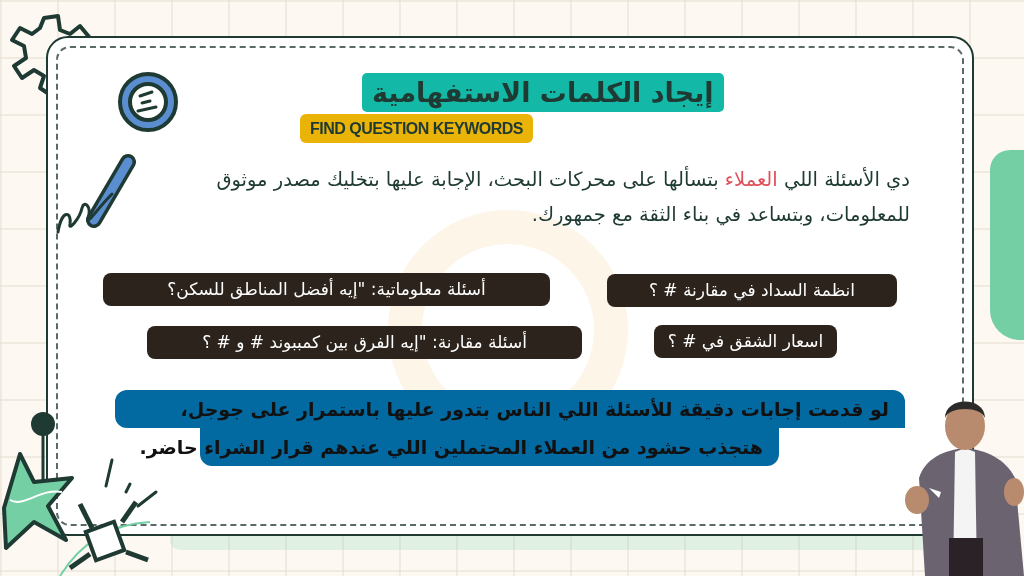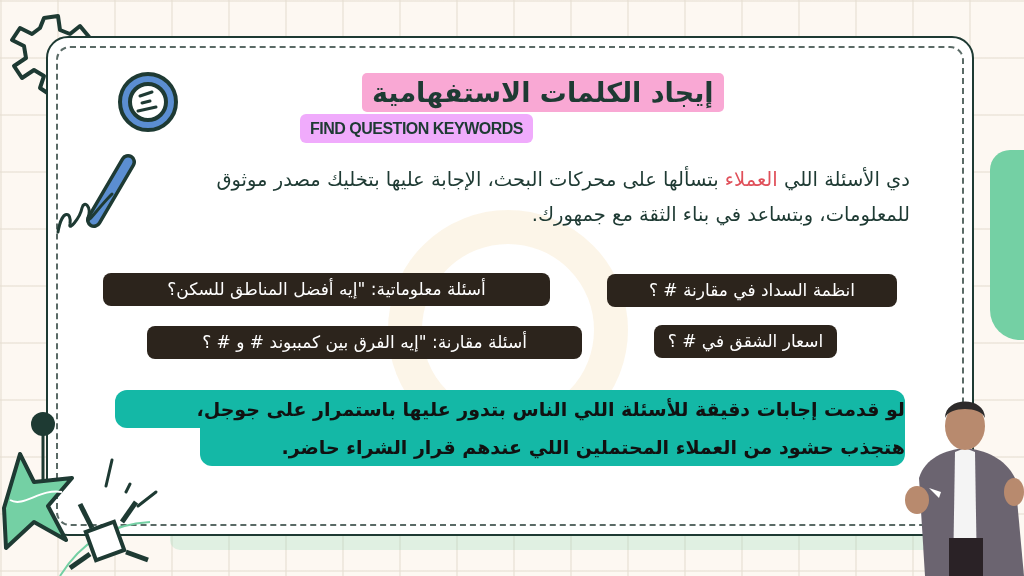--- a/index.html
+++ b/index.html
@@ -29,46 +29,46 @@
     position: absolute; left: 170px; top: 520px; width: 780px; height: 30px;
     background: #8ad8b3; opacity: 0.25; z-index: 1; border-radius: 10px;
   }
   .watermark {
     position: absolute; left: 388px; top: 210px; width: 240px; height: 240px;
     border-radius: 50%; border: 34px solid rgba(245,225,190,0.35);
     box-sizing: border-box; z-index: 4;
   }
   .title-ar {
     position: absolute; left: 362px; top: 73px; height: 39px; padding: 0 10px;
-    background: #f9a8d4; border-radius: 5px; color: #1e3a33;
+    background: #14b8a6; border-radius: 5px; color: #1e3a33;
     font-size: 27px; font-weight: bold; line-height: 39px; direction: rtl; white-space: nowrap; z-index: 6;
   }
   .title-en {
     position: absolute; left: 300px; top: 114px; height: 29px; padding: 0 10px;
-    background: #f0abfc; border-radius: 6px; color: #1e3a33;
+    background: #eab308; border-radius: 6px; color: #1e3a33;
     font-family: "Liberation Sans", sans-serif; font-size: 16px; font-weight: bold;
     line-height: 29px; letter-spacing: -0.5px; white-space: nowrap; z-index: 6;
   }
   .para {
     position: absolute; left: 120px; top: 162px; width: 790px;
     direction: rtl; text-align: right; color: #1e3a33; font-size: 19.5px; line-height: 35px; z-index: 6;
   }
   .para .hl { color: #e0505a; }
   .pill {
     position: absolute; height: 33px; padding: 0 12px; background: #2c241c; color: #ffffff;
     border-radius: 8px; font-size: 17px; line-height: 33px; direction: rtl; white-space: nowrap; z-index: 6;
     box-sizing: border-box; text-align: center;
   }
   .yellow-line {
-    position: absolute; background: #14b8a6; color: #111; font-size: 19px; font-weight: bold;
-    height: 38px; line-height: 38px; padding: 0 0; direction: rtl; white-space: nowrap; z-index: 6;
+    position: absolute; background: #0369a1; color: #111; font-size: 19px; font-weight: bold;
+    height: 38px; line-height: 38px; padding: 0 16px; direction: rtl; white-space: nowrap; z-index: 6;
     box-sizing: border-box;
   }
   .y1 { left: 115px; top: 390px; width: 790px; border-radius: 12px 12px 0 12px; text-align: right; }
-  .y2 { left: 200px; top: 428px; width: 705px; border-radius: 0 0 12px 12px; text-align: right; }
+  .y2 { left: 200px; top: 428px; width: 579px; border-radius: 0 0 12px 12px; text-align: right; }
   .presenter { position: absolute; left: 905px; top: 388px; width: 119px; height: 188px; z-index: 7; }
   .deco { position: absolute; z-index: 8; }
 </style>
 </head>
 <body>
 
 <svg class="deco" style="left:6px;top:12px;z-index:1" width="96" height="90" viewBox="0 0 96 90">
   <path d="M38 6 L52 4 L54 18 L64 22 L74 14 L84 26 L74 36 L76 48 L90 52 L88 66 L74 66 L68 78 L56 72 L46 84 L34 76 L38 64 L28 58 L16 66 L8 54 L20 46 L18 34 L6 28 L14 16 L26 22 L34 16 Z" fill="none" stroke="#1e3a33" stroke-width="4" stroke-linejoin="round"></path>
 </svg>
 

